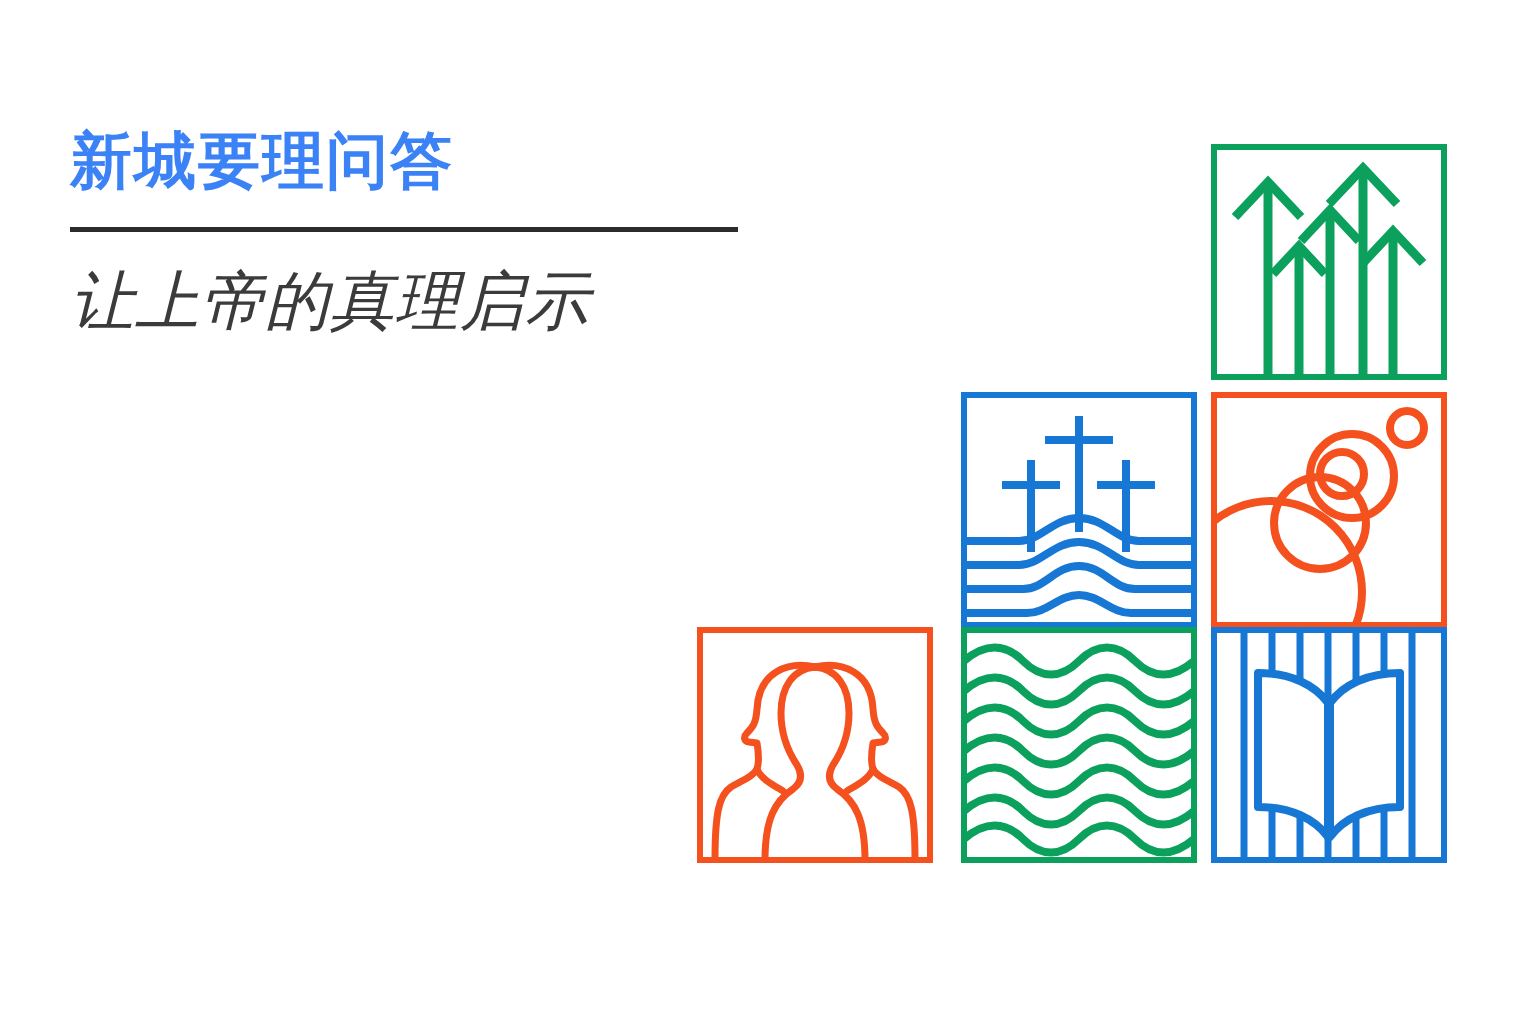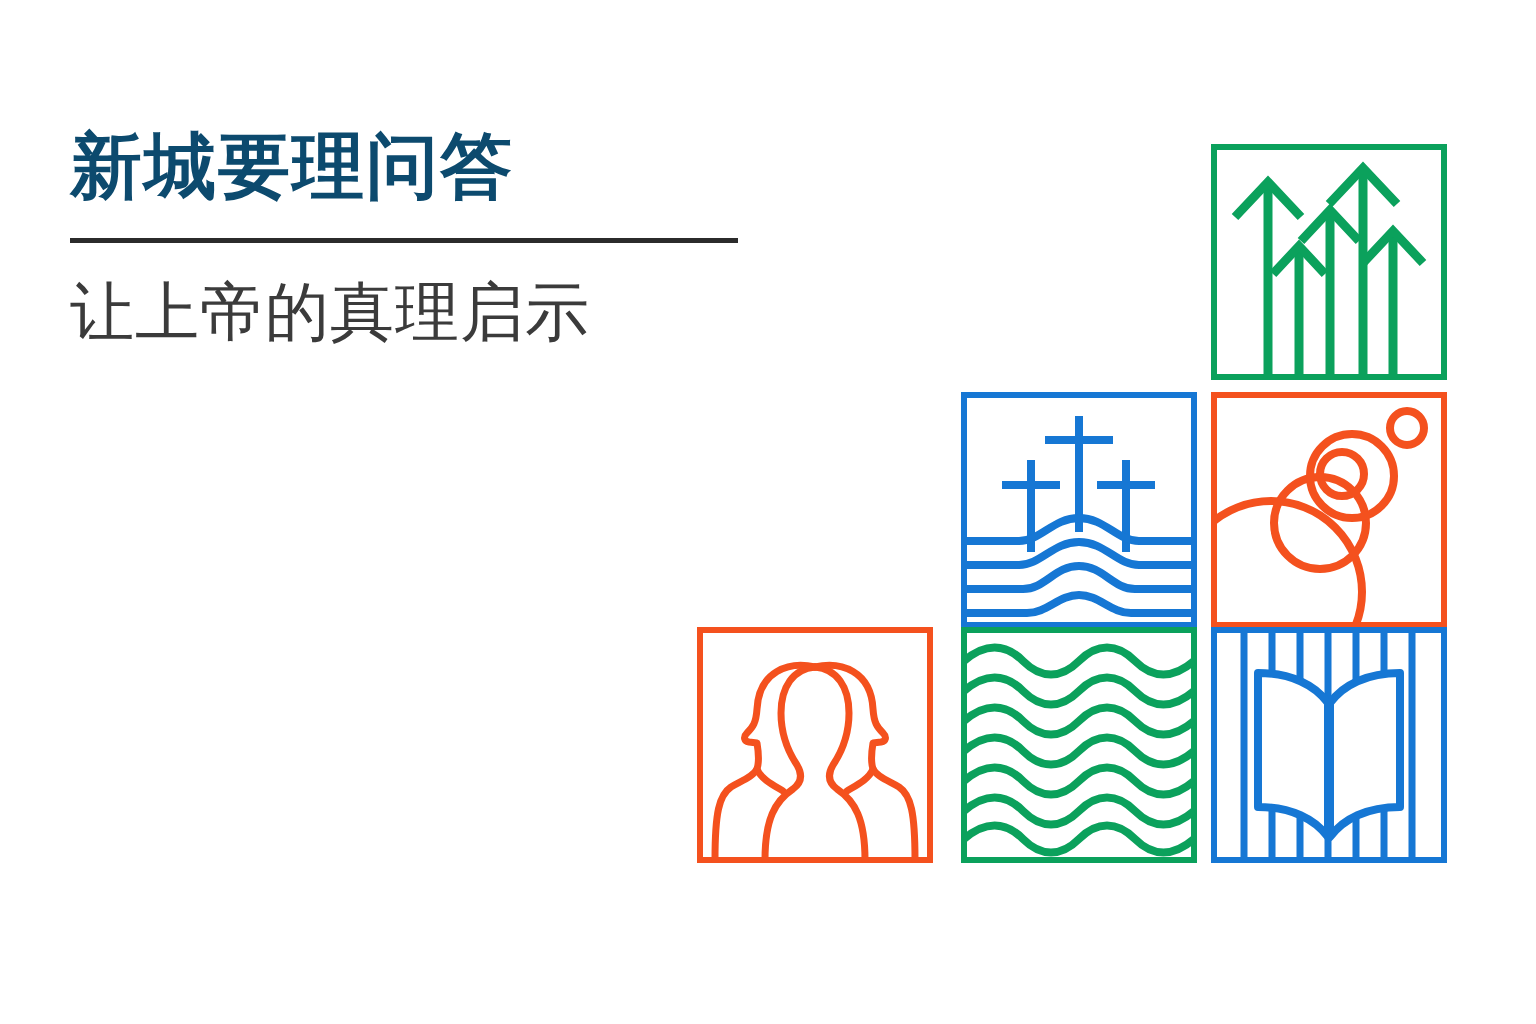--- a/index.html
+++ b/index.html
@@ -25,25 +25,25 @@
   
   .text-block {
     position: absolute;
     left: 70px;
     top: 128px;
     width: 700px;
   }
 
   .main-title {
     font-family: "Liberation Sans", "DejaVu Sans", sans-serif;
-    font-size: 72px;
+    font-size: 62px;
     line-height: 1.08;
     font-weight: 700;
     letter-spacing: 2px;
-    color: #0c4a6e;
+    color: #3b82f6;
     margin: 0;
     white-space: nowrap;
   }
 
   .title-divider {
     width: 668px;
     height: 5px;
     background: #2b2b2b;
     margin-top: 32px;
     margin-bottom: 26px;
@@ -51,21 +51,21 @@
 
   .subtitle {
     font-family: "Liberation Sans", "DejaVu Sans", sans-serif;
     font-size: 64px;
     line-height: 1.35;
     font-weight: 500;
     color: #3b3b3b;
     margin: 0;
     letter-spacing: 1px;
   }
-  .subtitle .sub-line { display: block; white-space: nowrap; }
+  .subtitle .sub-line { display: block; white-space: nowrap; font-style: italic; }
 
   
   .mosaic {
     position: absolute;
     left: 697px;
     top: 144px;
     width: 768px;
     height: 712px;
   }
 

